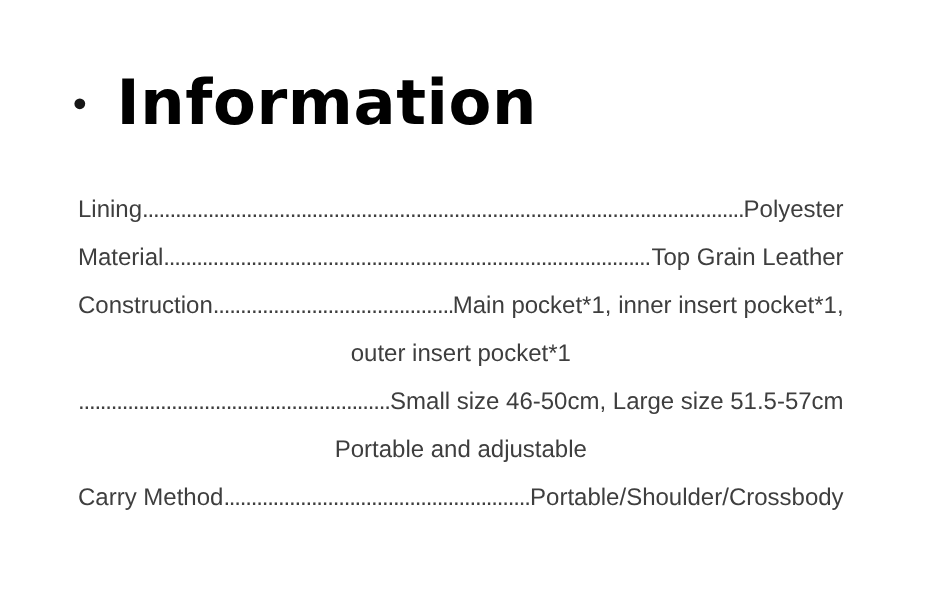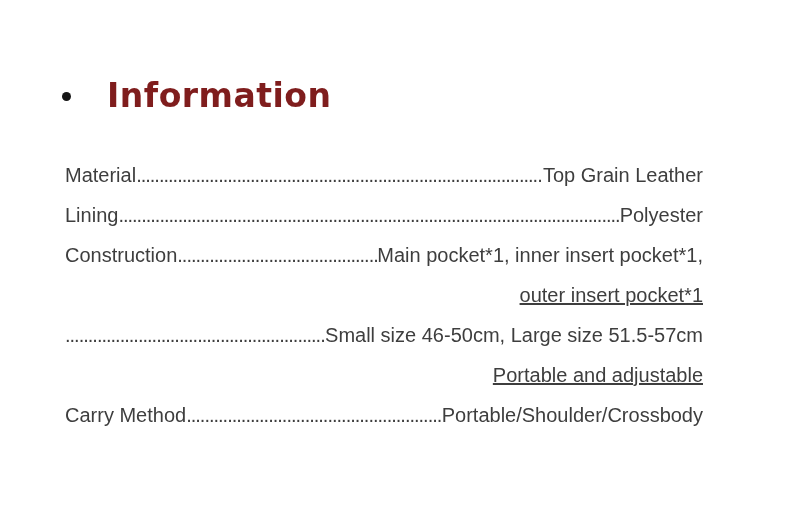--- a/index.html
+++ b/index.html
@@ -25,26 +25,26 @@
   .bullet {
     display: inline-block;
     width: 9px;
     height: 9px;
     border-radius: 50%;
     background: #161616;
     margin-right: 22px;
     flex: 0 0 auto;
   }
   .title {
-    margin: 14px;
+    margin: 4px;
     font-family: "DejaVu Sans", "Liberation Sans", sans-serif;
-    font-size: 33px;
+    font-size: 52px;
     font-weight: 800;
     letter-spacing: 0.5px;
-    color: #7f1d1d;
+    color: #000000;
     line-height: 48px;
   }
   .rows {
     position: absolute;
     left: 65px;
     right: 87px;
     top: 155px;
     font-size: 20px;
     font-weight: 300;
     color: #3e3e3e;
@@ -66,46 +66,45 @@
   }
   .row .leader::after {
     content: "................................................................................................................................................................................................";
     letter-spacing: -1px;
     color: #3e3e3e;
   }
   .row .value {
     flex: 0 0 auto;
   }
   .row.cont {
-    justify-content: flex-end;
-    text-decoration: underline;
+    justify-content: center;
   }
 </style>
 </head>
 <body>
 
 <div class="page">
 
   <div class="heading">
     <span class="bullet"></span>
     <h1 class="title">Information</h1>
   </div>
 
   <div class="rows">
 
     <div class="row">
+      <span class="label">Lining</span>
+      <span class="leader"></span>
+      <span class="value">Polyester</span>
+    </div>
+
+    <div class="row">
       <span class="label">Material</span>
       <span class="leader"></span>
       <span class="value">Top Grain Leather</span>
-    </div>
-
-    <div class="row">
-      <span class="label">Lining</span>
-      <span class="leader"></span>
-      <span class="value">Polyester</span>
     </div>
 
     <div class="row">
       <span class="label">Construction</span>
       <span class="leader"></span>
       <span class="value">Main pocket*1, inner insert pocket*1,</span>
     </div>
     <div class="row cont">
       <span class="value">outer insert pocket*1</span>
     </div>

